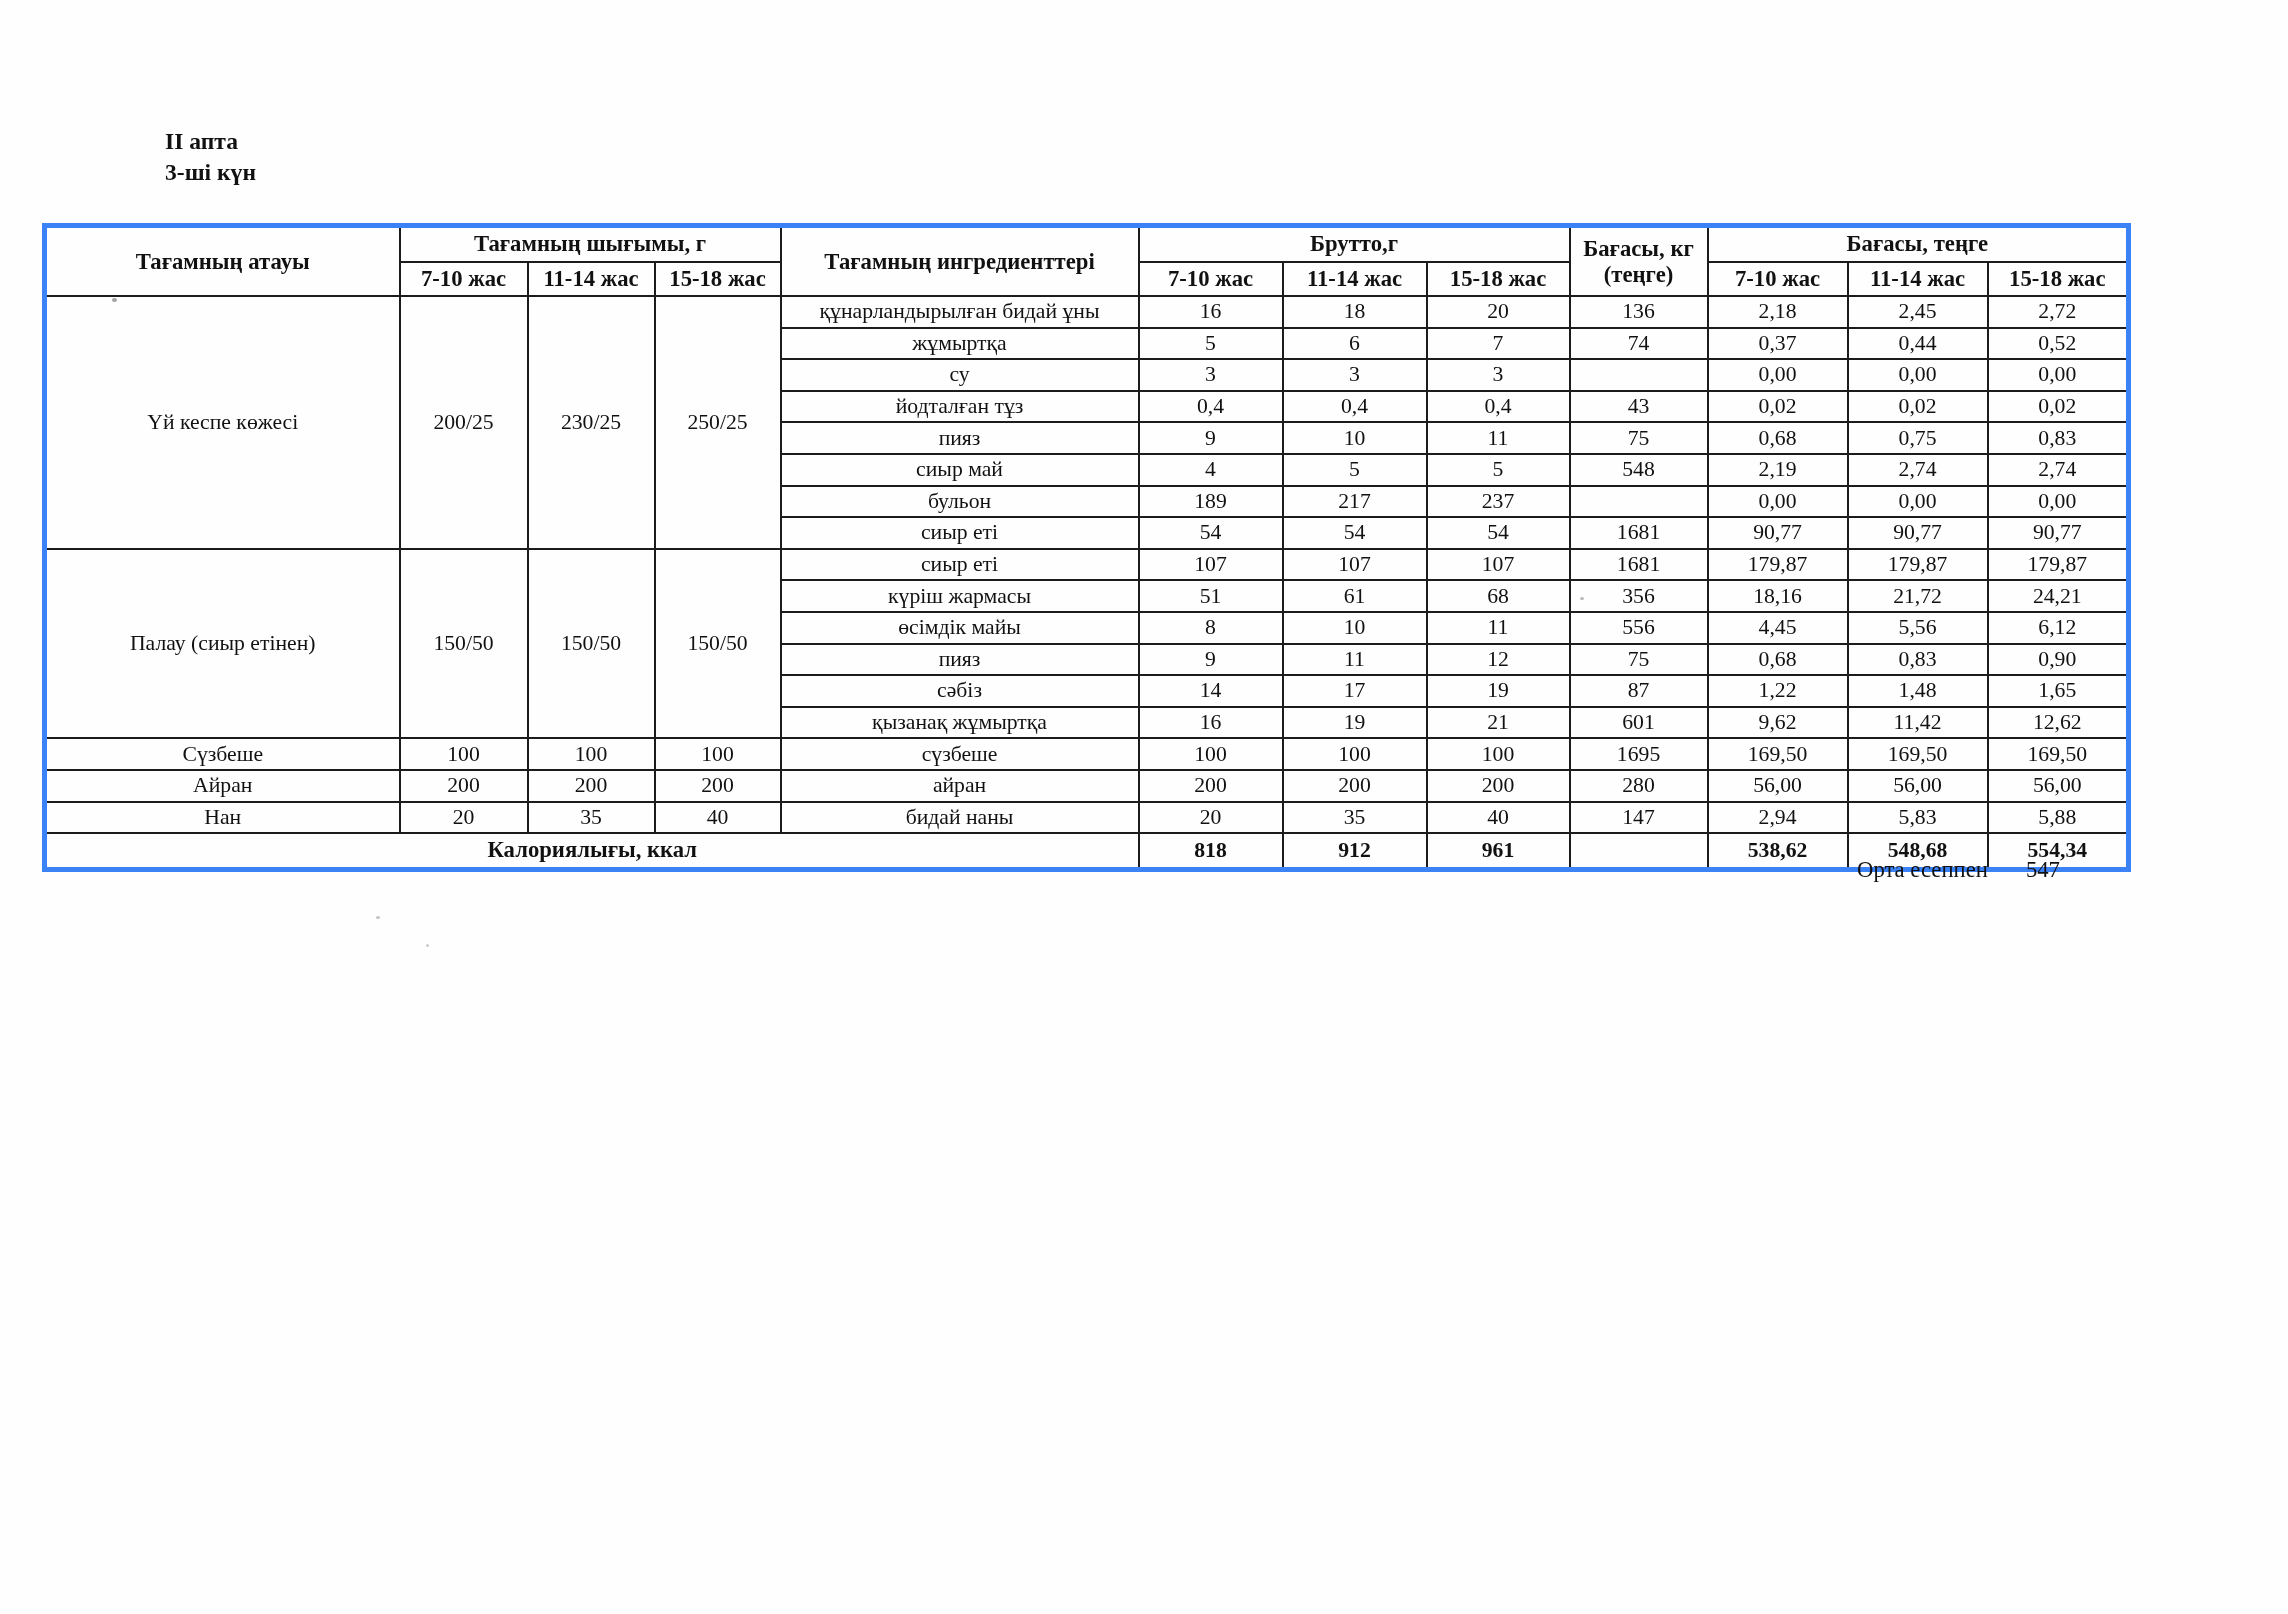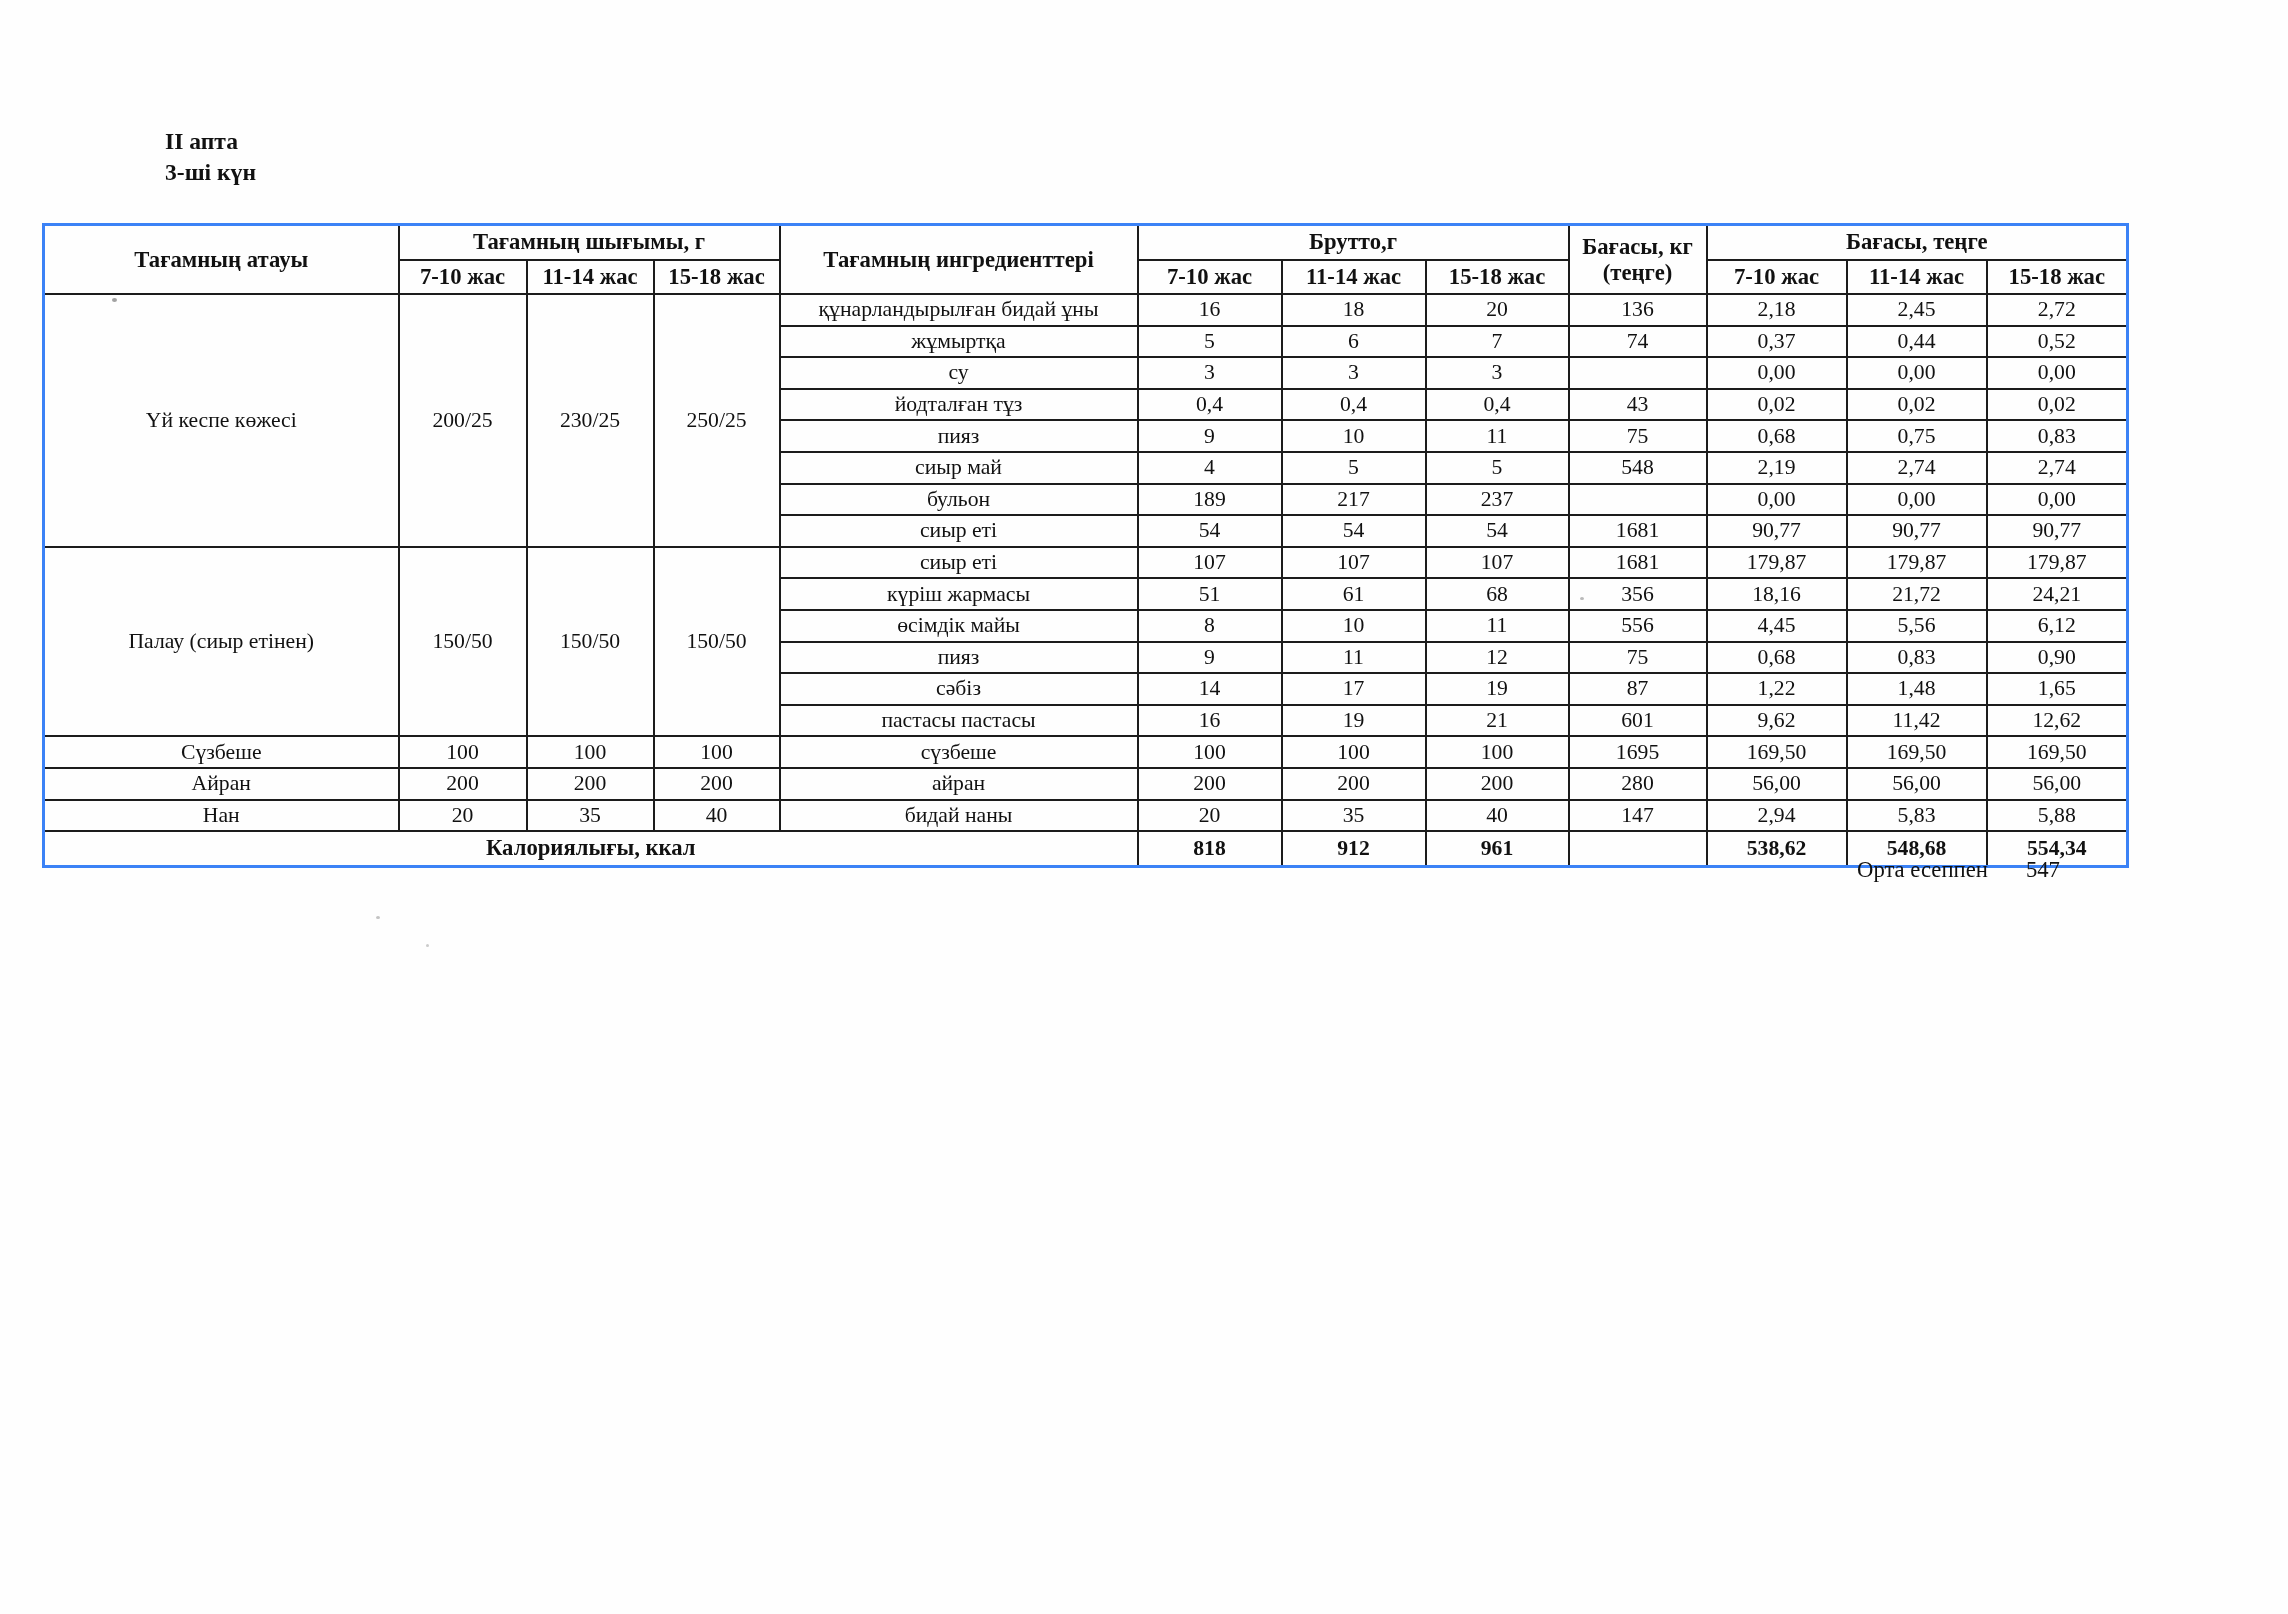--- a/index.html
+++ b/index.html
@@ -22,21 +22,21 @@
     line-height: 1.32;
     white-space: pre;
   }
   table.menu {
     position: absolute;
     left: 42px;
     top: 223px;
     width: 2082px;
     border-collapse: collapse;
     table-layout: fixed;
-    border: 3px solid #3b82f6;
+    border: 5px solid #3b82f6;
   }
   table.menu th, table.menu td {
     border: 2px solid #1c1c1c;
     padding: 1px 5.9px;
     font-size: 21.7px;
     text-align: center;
     vertical-align: middle;
     overflow: hidden;
     white-space: nowrap;
   }
@@ -248,21 +248,21 @@
         <td class="ing">сәбіз</td>
         <td>14</td>
         <td>17</td>
         <td>19</td>
         <td>87</td>
         <td>1,22</td>
         <td>1,48</td>
         <td>1,65</td>
       </tr>
       <tr>
-        <td class="ing">пастасы пастасы</td>
+        <td class="ing">қызанақ жұмыртқа</td>
         <td>16</td>
         <td>19</td>
         <td>21</td>
         <td>601</td>
         <td>9,62</td>
         <td>11,42</td>
         <td>12,62</td>
       </tr>
 
       <tr>

